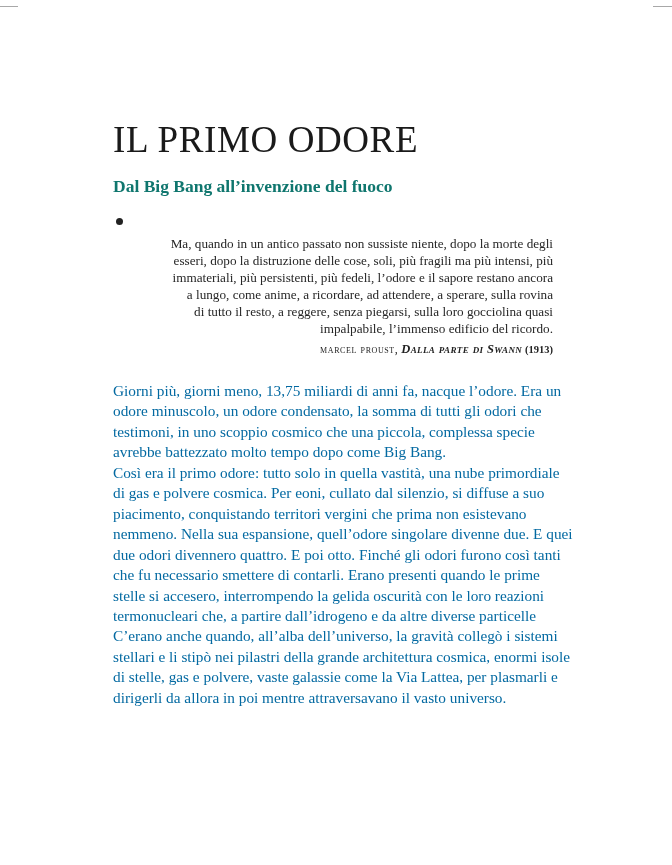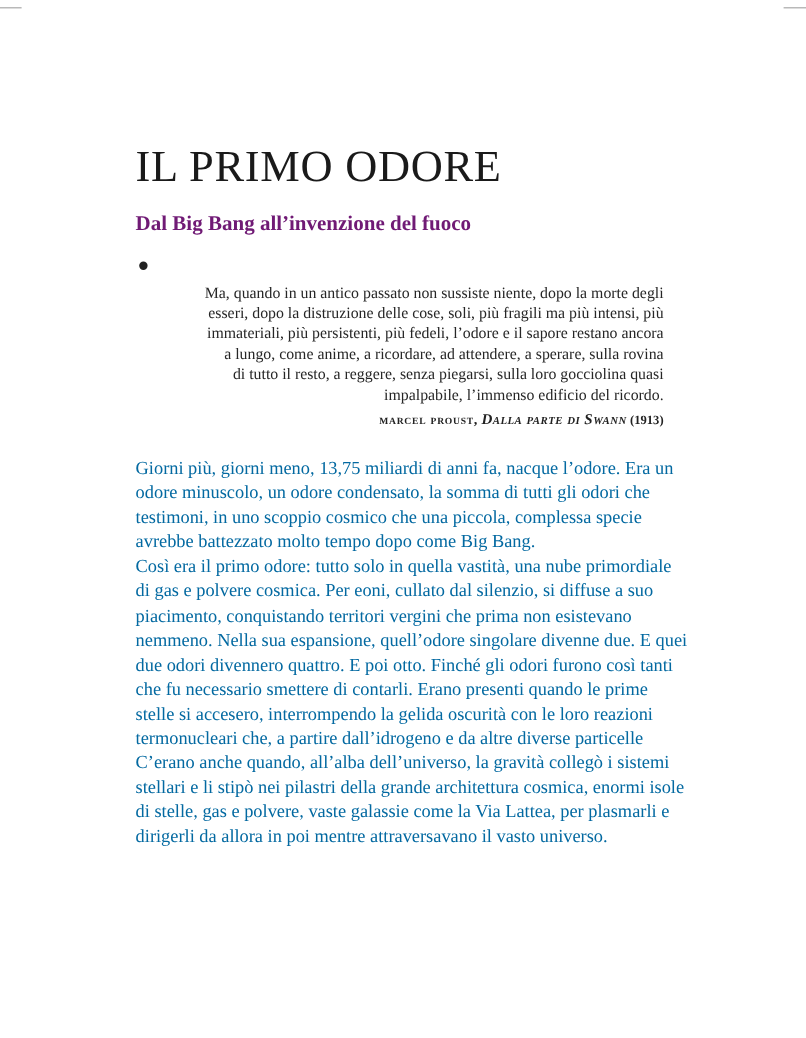--- a/index.html
+++ b/index.html
@@ -5,26 +5,26 @@
     html, body { margin: 0; padding: 0; background: #ffffff; }
     body { width: 672px; height: 865px; position: relative; overflow: hidden;
            font-family: "Liberation Serif", "DejaVu Serif", serif; color: #1e1e1e; }
     .crop { position: absolute; top: 6px; height: 1px; background: #a8a8a8; }
     .crop.left { left: 0; width: 18px; }
     .crop.right { right: 0; width: 19px; }
     .page { position: absolute; left: 113px; top: 0; width: 440px; }
     .title { position: absolute; top: 118px; left: 0; margin: 0; font-size: 37px; font-weight: normal;
              letter-spacing: 0.6px; color: #1a1a1a; white-space: nowrap; line-height: 44px; }
     .subtitle { position: absolute; top: 175px; left: 0; margin: 0; font-size: 17.5px; font-weight: bold;
-                color: #701a75; white-space: nowrap; line-height: 22px; }
+                color: #0f766e; white-space: nowrap; line-height: 22px; }
     .bullet { position: absolute; top: 218px; left: 3px; width: 7px; height: 7px; border-radius: 50%; background: #222; }
     .epigraph { position: absolute; top: 235px; left: 40px; width: 400px; text-align: right; }
     .epigraph .line { display: block; font-size: 13.2px; line-height: 17px; white-space: nowrap; color: #262626; }
     .attribution { display: block; margin-top: 4px; font-size: 11px; line-height: 16px; white-space: nowrap; color: #222; }
-    .attribution .author { font-variant: small-caps; font-weight: bold; letter-spacing: 0.6px; font-size: 12px; }
+    .attribution .author { font-variant: small-caps; font-weight: normal; letter-spacing: 0.6px; font-size: 12px; }
     .attribution .work { font-style: italic; font-variant: small-caps; font-weight: bold; font-size: 12.5px; letter-spacing: 0.4px; }
     .attribution .year { font-weight: bold; font-size: 10.5px; }
     .body { position: absolute; top: 381px; left: 0; width: 445px; }
     .body .line { display: block; font-size: 15.3px; line-height: 20.45px; white-space: nowrap; color: #0369a1; }
   </style>
 </head>
 <body>
 
 <div class="crop left"></div>
 <div class="crop right"></div>

